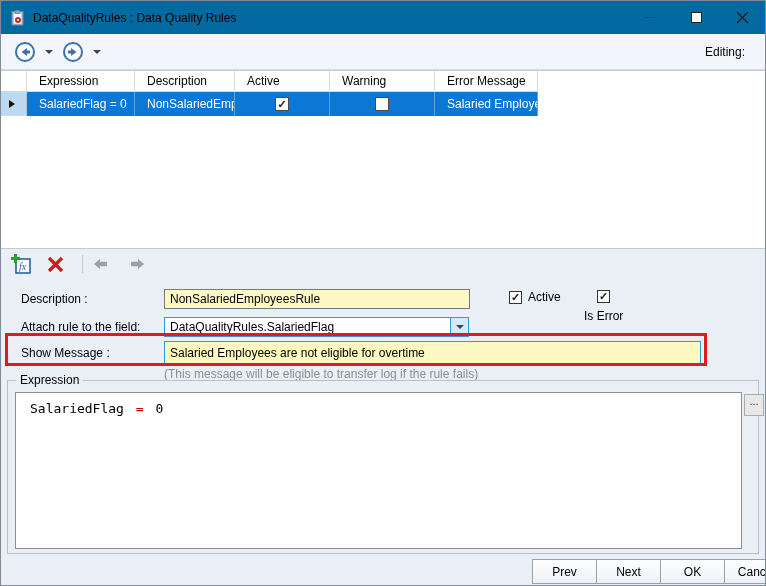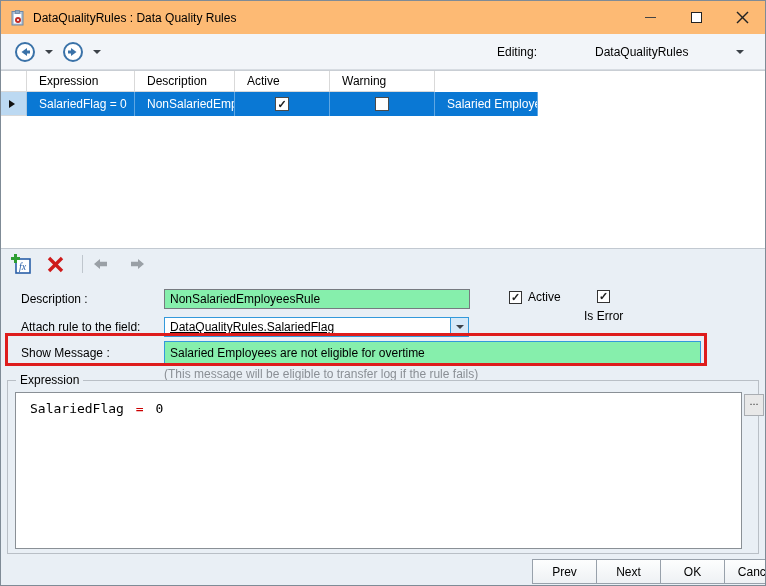--- a/index.html
+++ b/index.html
@@ -4,21 +4,21 @@
 <style>
   * { margin:0; padding:0; box-sizing:border-box; }
   html,body { width:766px; height:586px; background:#9aa4ae; }
   body { font-family:"Liberation Sans", sans-serif; font-size:12px; color:#000; }
 
   .window { position:relative; width:766px; height:586px; background:#fff;
             border:1px solid #7f8b96; overflow:hidden; }
 
   
   .titlebar { position:absolute; left:0; top:0; width:100%; height:33px;
-              background:#fdba74; display:flex; align-items:center; }
+              background:#0369a1; display:flex; align-items:center; }
   .title-icon { margin-left:9px; width:16px; height:16px; flex:0 0 auto; }
   .title-text { margin-left:7px; font-size:12px; white-space:nowrap; }
   .win-controls { margin-left:auto; display:flex; height:100%; }
   .win-btn { width:46px; height:100%; display:flex; align-items:center; justify-content:center; }
   .glyph-min { width:11px; height:1px; background:#444; }
   .glyph-max { width:11px; height:11px; border:1px solid #222; background:#fff; }
 
   
   .toolbar { position:absolute; left:0; top:33px; width:100%; height:36px;
              background:#f2f5f9; border-bottom:1px solid #d7dce2;
@@ -56,34 +56,34 @@
   .gcheckbox.checked::after { content:"\2713"; }
 
   
   .detail { position:absolute; left:0; top:247px; width:100%; height:338px;
             background:#e9eff5; border-top:1px solid #c2c9d1; }
   .detail-toolbar { display:flex; align-items:center; height:30px; padding-left:10px; }
   .dt-sep { width:1px; height:18px; background:#bfc6cd; margin:0 10px; }
   .dt-btn { display:flex; align-items:center; justify-content:center; margin-right:8px; }
 
   .flabel { position:absolute; left:20px; white-space:nowrap; }
-  .finput { position:absolute; height:20px; background:#86efac; border:1px solid #767a80;
+  .finput { position:absolute; height:20px; background:#fef9c3; border:1px solid #767a80;
             font-family:"Liberation Sans", sans-serif; font-size:12px; padding:0 5px; outline:none; }
   .focus-border { border:1px solid #3399db !important; }
 
   .dcheckbox { position:absolute; display:flex; align-items:center; gap:6px; }
   .dcheckbox .box { width:13px; height:13px; background:#fff; border:1px solid #333;
                     display:flex; align-items:center; justify-content:center;
                     font-size:11px; font-weight:bold; color:#222; }
   .dcheckbox.checked .box::after { content:"\2713"; }
 
   .combo { position:absolute; display:flex; height:20px; background:#fff;
            border:1px solid #3399db; }
   .combo-value { flex:1; display:flex; align-items:center; padding-left:5px;
-                 white-space:nowrap; overflow:hidden;text-decoration:underline; }
+                 white-space:nowrap; overflow:hidden; }
   .combo-btn { width:18px; border-left:1px solid #3399db; background:#d6e9f8;
                display:flex; align-items:center; justify-content:center; }
 
   .hint { position:absolute; left:163px; top:118px; color:#8a8f95; }
 
   .annotation { position:absolute; left:4px; top:84px; width:702px; height:33px;
                 border:3px solid #de1c1c; z-index:6; pointer-events:none; }
 
   .groupbox { position:absolute; left:6px; top:131px; width:752px; height:174px;
               border:1px solid #b9bfc6; }
@@ -143,34 +143,31 @@
       <div class="nav-btn">
         <svg width="22" height="22" viewBox="0 0 22 22">
           <circle cx="11" cy="11" r="9" fill="#ffffff" stroke="#3a72a8" stroke-width="2"></circle>
           <polygon points="9,7 9,9.4 6,9.4 6,12.6 9,12.6 9,15 14.5,11" fill="#3a72a8"></polygon>
         </svg>
       </div>
       <div class="caret"></div>
     </div>
     <div class="editing">
       <span class="editing-label">Editing:</span>
-      <div class="editing-combo">
-        <span>DataQualityRules</span>
-        <div class="caret"></div>
-      </div>
     </div>
   </div>
 
   <div class="grid">
     <div class="grid-header">
       <div class="gh-cell gh-sel"></div>
       <div class="gh-cell w-exp">Expression</div>
       <div class="gh-cell w-desc">Description</div>
       <div class="gh-cell w-act">Active</div>
       <div class="gh-cell w-warn">Warning</div>
+      <div class="gh-cell w-err">Error Message</div>
     </div>
     <div class="grid-row">
       <div class="row-selector">
         <div class="row-marker"></div>
       </div>
       <div class="cell w-exp">SalariedFlag = 0</div>
       <div class="cell w-desc">NonSalariedEmpl...</div>
       <div class="cell w-act cell-check">
         <div class="gcheckbox checked"></div>
       </div>

